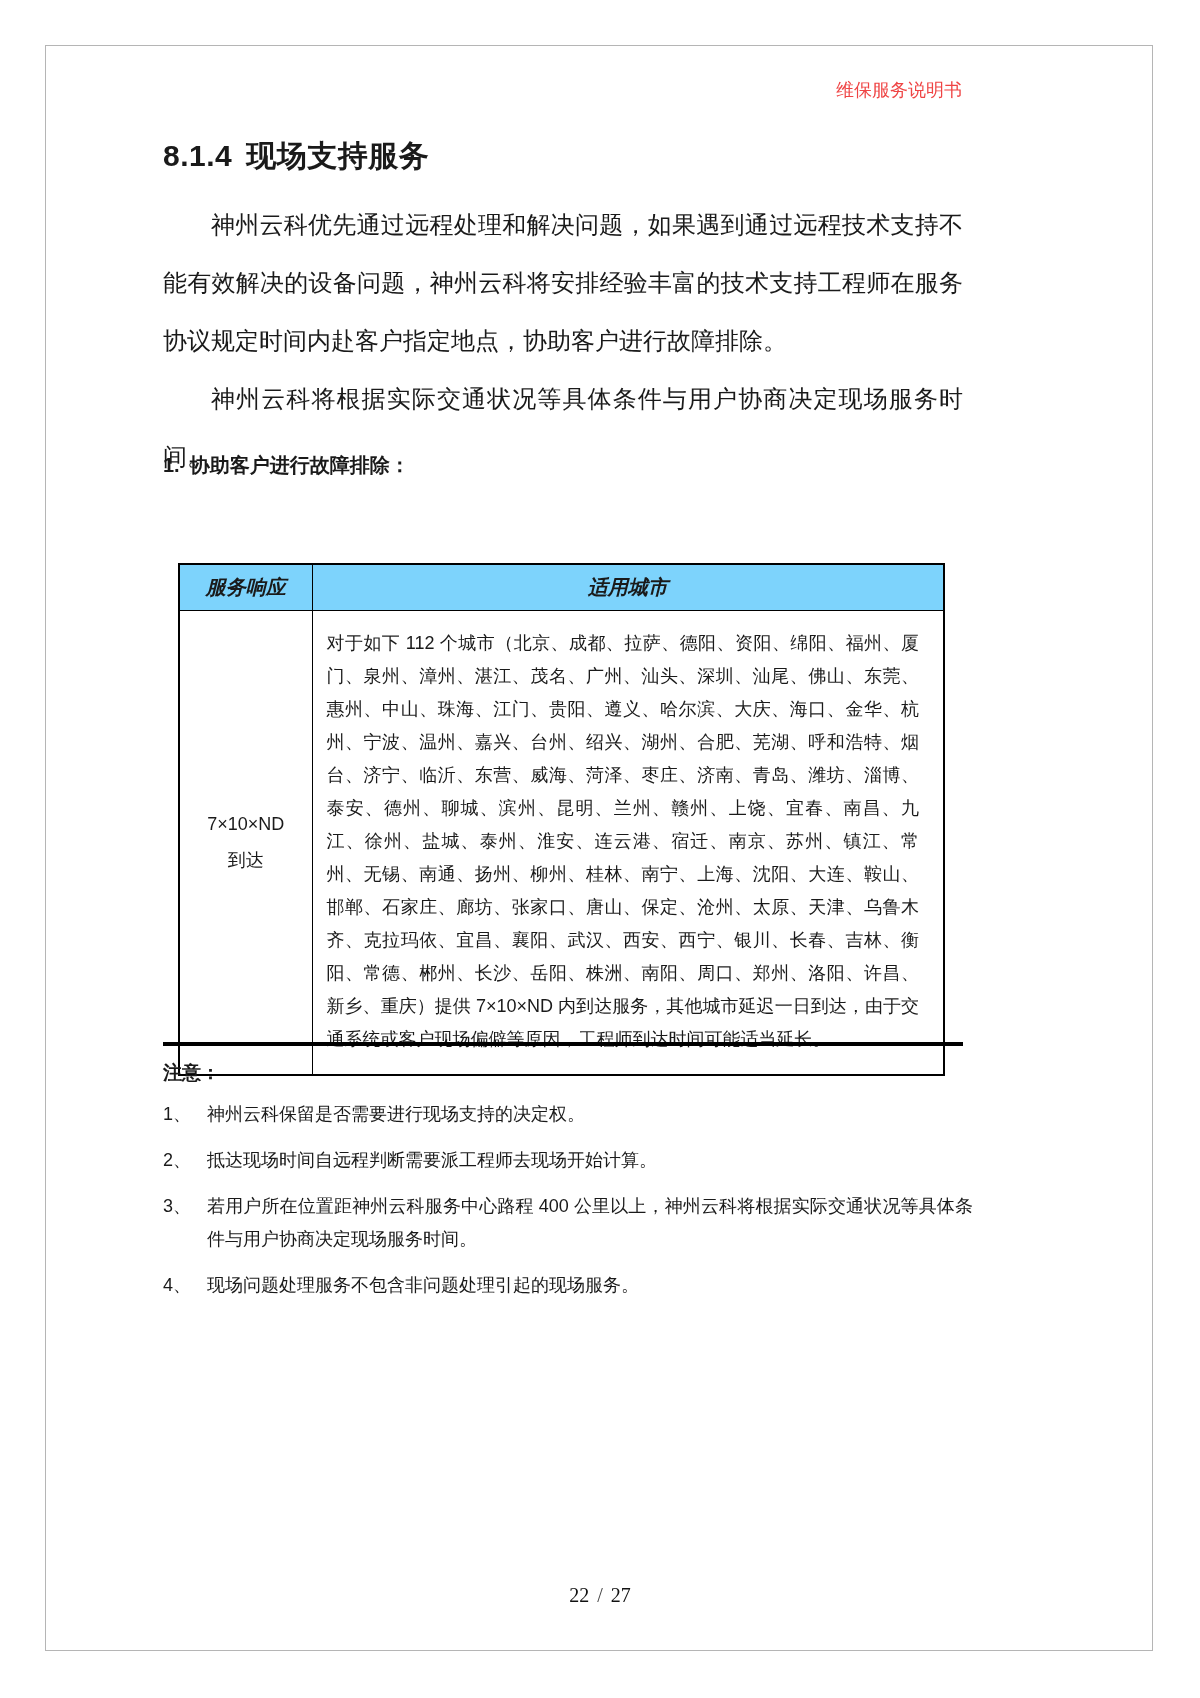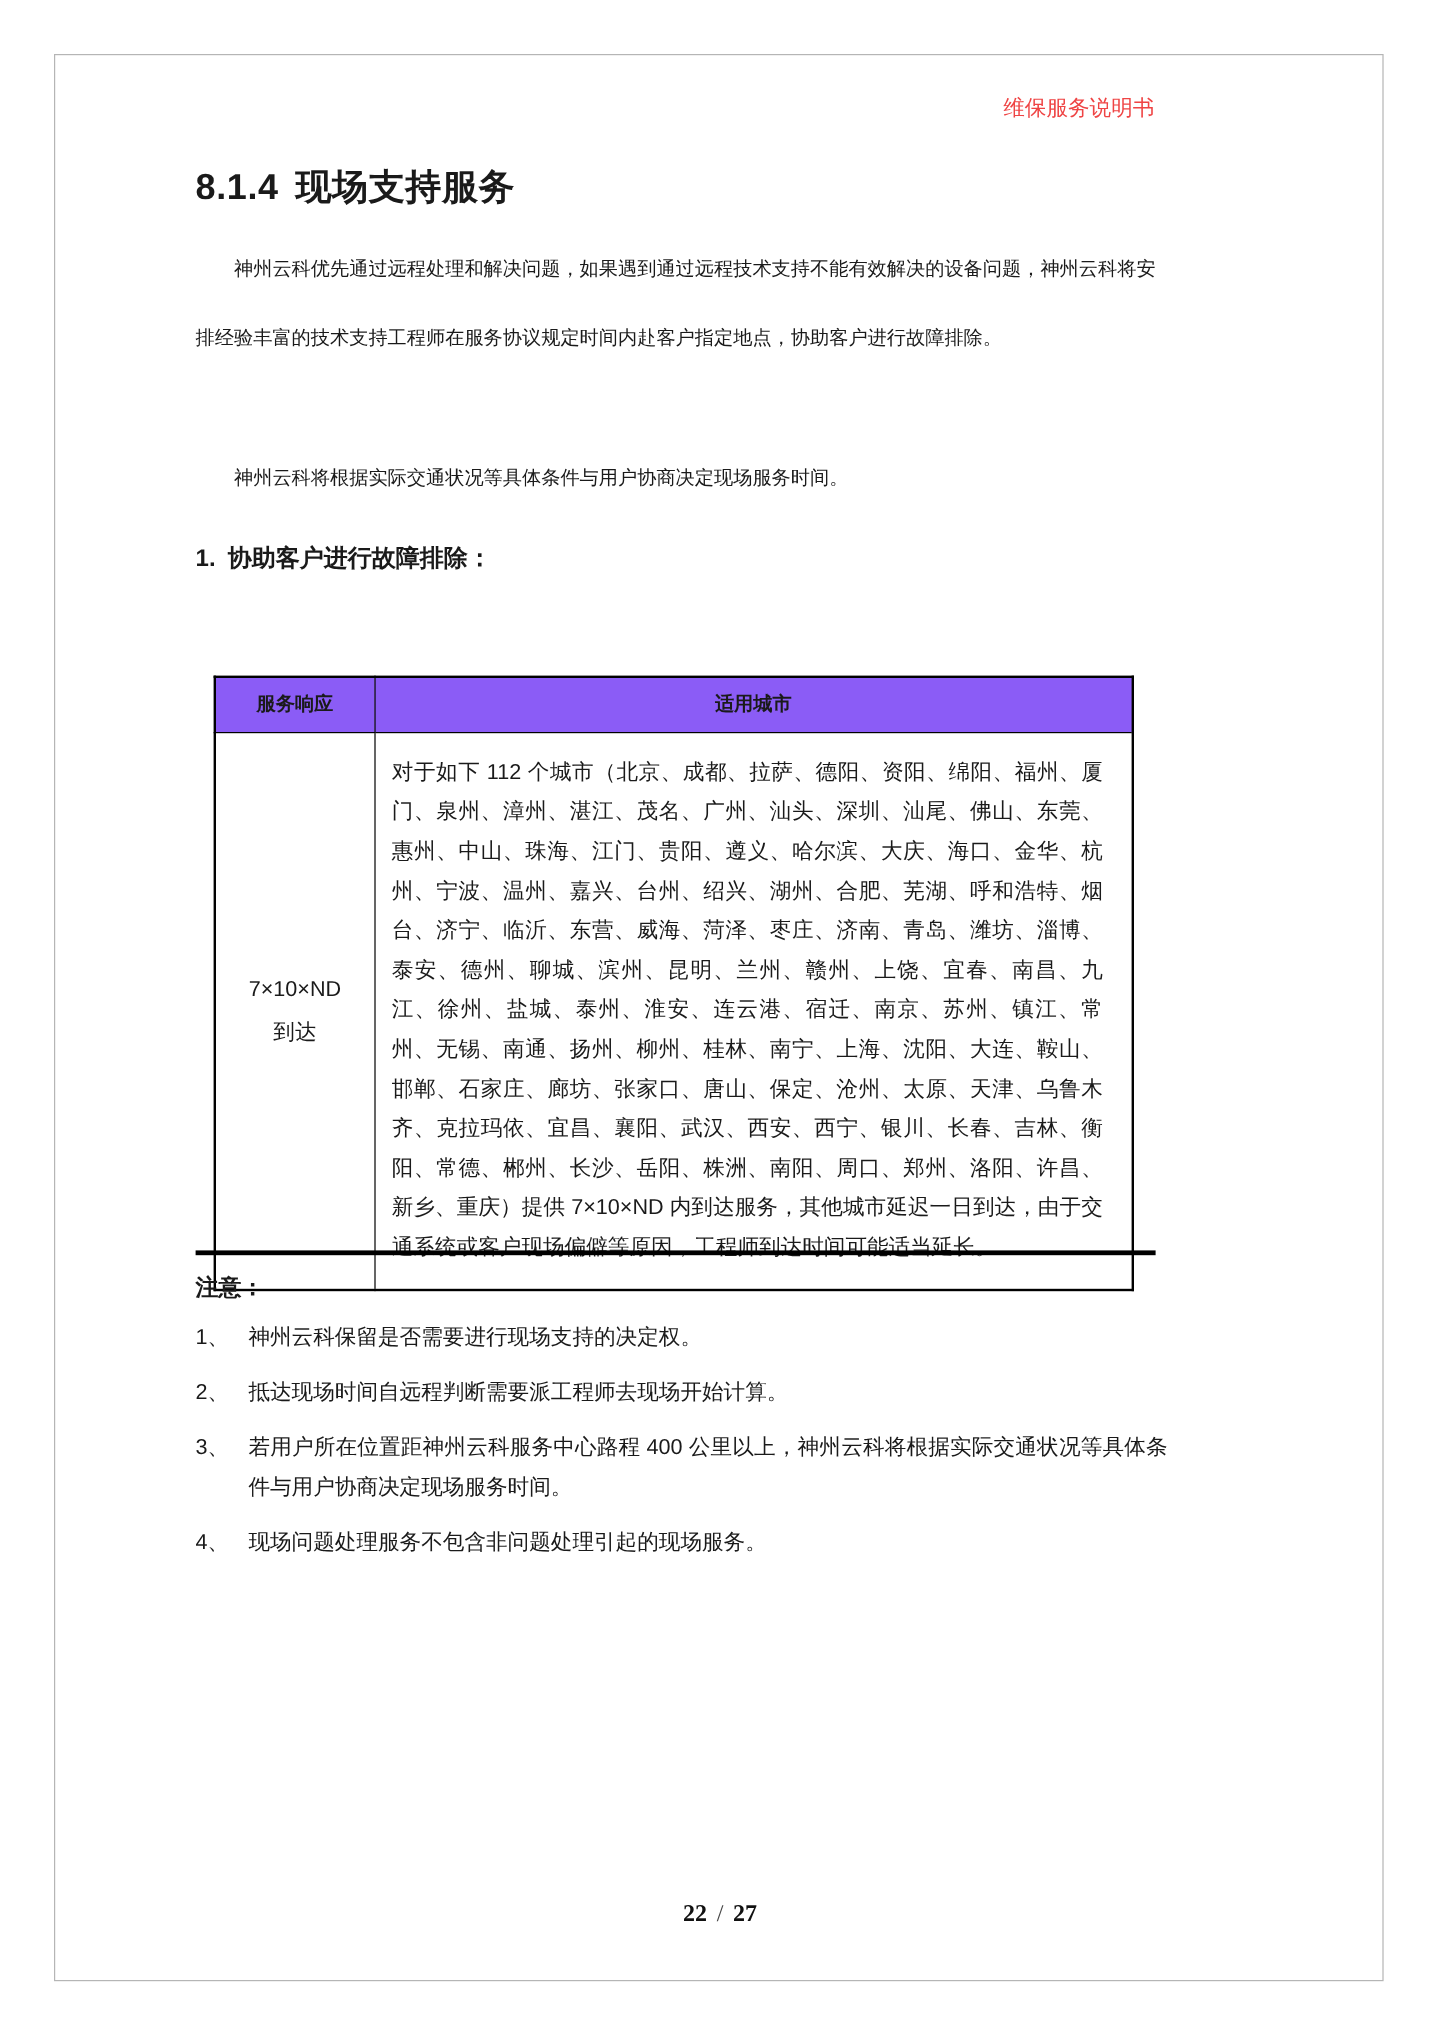--- a/index.html
+++ b/index.html
@@ -41,21 +41,21 @@
     letter-spacing: 0.5px;
   }
   .section-heading .sec-num {
     font-weight: 600;
     margin-right: 14px;
   }
   .para {
     position: absolute;
     left: 163px;
     width: 800px;
-    font-size: 16px;
+    font-size: 24px;
     line-height: 58px;
     text-align: justify;
     text-indent: 2em;
   }
   .para-1 { top: 196px; }
   .para-2 { top: 370px; }
   .list-heading {
     position: absolute;
     left: 163px;
     top: 452px;
@@ -70,26 +70,27 @@
     width: 767px;
     border-collapse: collapse;
     border: 2px solid #000;
     font-size: 18px;
   }
   .svc-table th, .svc-table td {
     border: 1px solid #000;
     box-sizing: border-box;
   }
   .svc-table th {
-    background: #8b5cf6;
-    font-weight: bold;
-    font-size: 16px;
+    background: #7dd3fc;
+    font-weight: bold;
+    font-size: 20px;
     height: 46px;
     text-align: center;
     vertical-align: middle;
+    font-style: italic;
   }
   .svc-table .col-response { width: 133px; }
   .svc-table td.cell-response {
     text-align: center;
     vertical-align: middle;
     line-height: 36px;
     padding: 6px 4px;
   }
   .svc-table td.cell-cities {
     padding: 16px 24px 18px 14px;
@@ -135,21 +136,21 @@
   .page-footer {
     position: absolute;
     left: 0;
     top: 1584px;
     width: 1200px;
     text-align: center;
     font-family: "Liberation Serif", serif;
     font-size: 20px;
     color: #111;
   }
-  .page-footer .pf-num { font-weight: bold; margin-top: 20px; }
+  .page-footer .pf-num { font-weight: normal; margin-top: 20px; }
   .page-footer .pf-sep {
     font-weight: normal;
     color: #444;
     margin: 0 8px;
   }
 </style>
 </head>
 <body>
 
 <div class="page-frame"></div>

